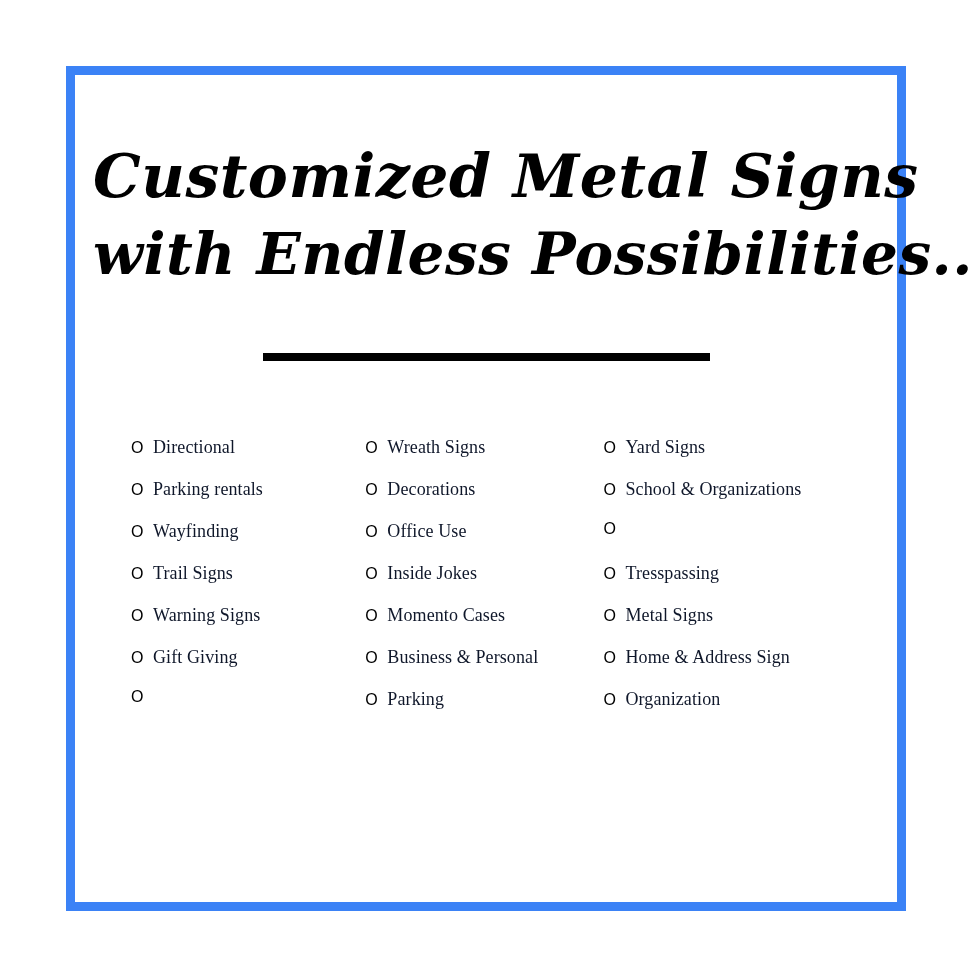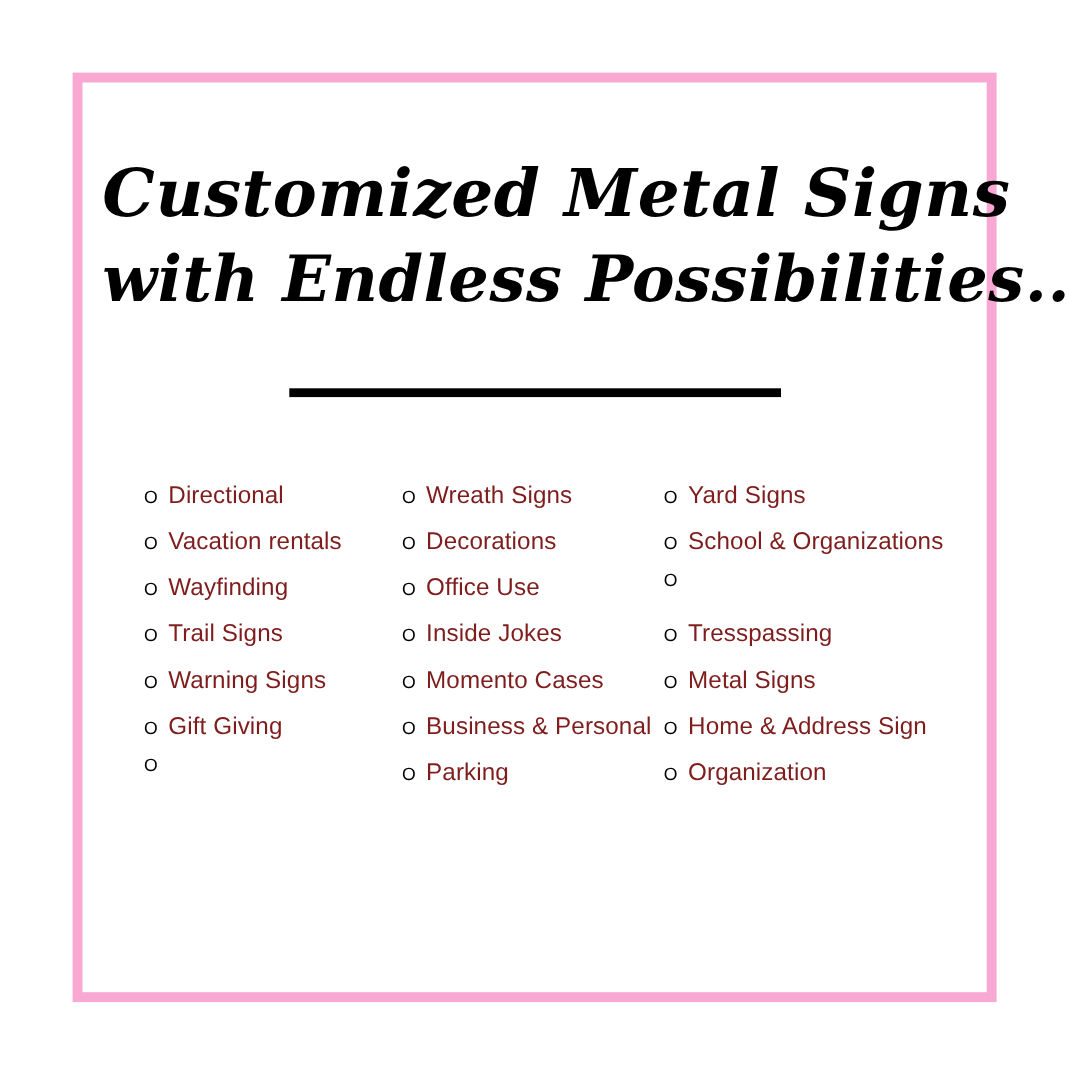--- a/index.html
+++ b/index.html
@@ -12,21 +12,21 @@
     background: #ffffff;
     font-family: "Liberation Sans", sans-serif;
     overflow: hidden;
   }
   .poster {
     position: absolute;
     left: 66px;
     top: 66px;
     width: 840px;
     height: 845px;
-    border: 9px solid #f9a8d4;
+    border: 9px solid #3b82f6;
     background: #ffffff;
     box-sizing: border-box;
   }
   .headline {
     margin-top: 62px;
     text-align: center;
     color: #000000;
     font-family: "DejaVu Serif", serif;
     font-style: italic;
     font-weight: bold;
@@ -73,23 +73,23 @@
   }
   .bullet {
     font-family: "Liberation Sans", sans-serif;
     font-size: 16px;
     color: #000000;
     width: 22px;
     flex: 0 0 22px;
     line-height: 1;
   }
   .label {
-    font-family: Liberation Sans, sans-serif;
-    font-size: 22px;
-    color: #7f1d1d;
+    font-family: Liberation Serif, serif;
+    font-size: 18px;
+    color: #0f172a;
     white-space: nowrap;
     letter-spacing: 0.1px;
   }
 </style>
 </head>
 <body>
 
 <div class="poster">
 
   <div class="headline">
@@ -103,21 +103,21 @@
 
   <div class="columns">
 
     <div class="col c1">
       <div class="item">
         <span class="bullet">O</span>
         <span class="label">Directional</span>
       </div>
       <div class="item">
         <span class="bullet">O</span>
-        <span class="label">Vacation rentals</span>
+        <span class="label">Parking rentals</span>
       </div>
       <div class="item">
         <span class="bullet">O</span>
         <span class="label">Wayfinding</span>
       </div>
       <div class="item">
         <span class="bullet">O</span>
         <span class="label">Trail Signs</span>
       </div>
       <div class="item">

